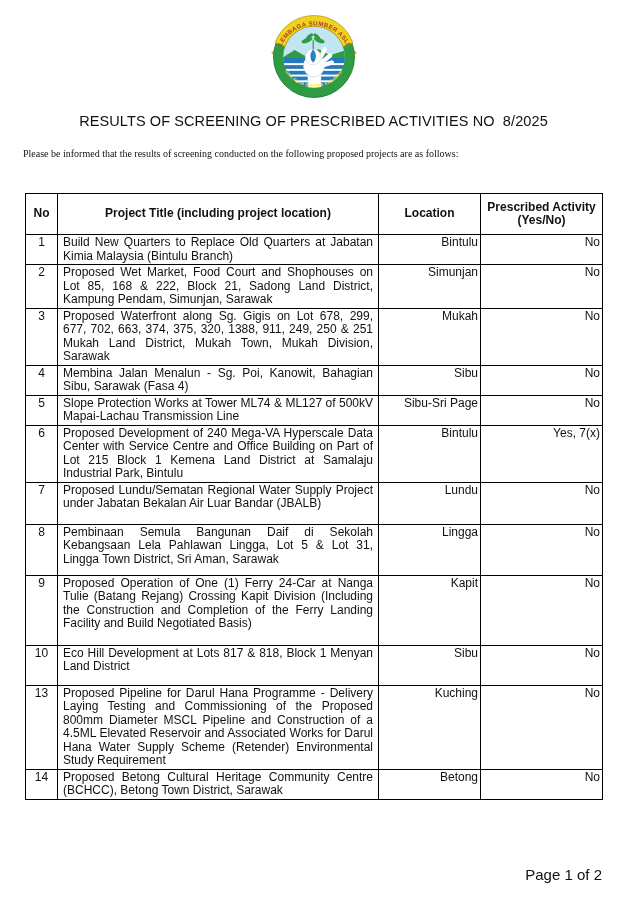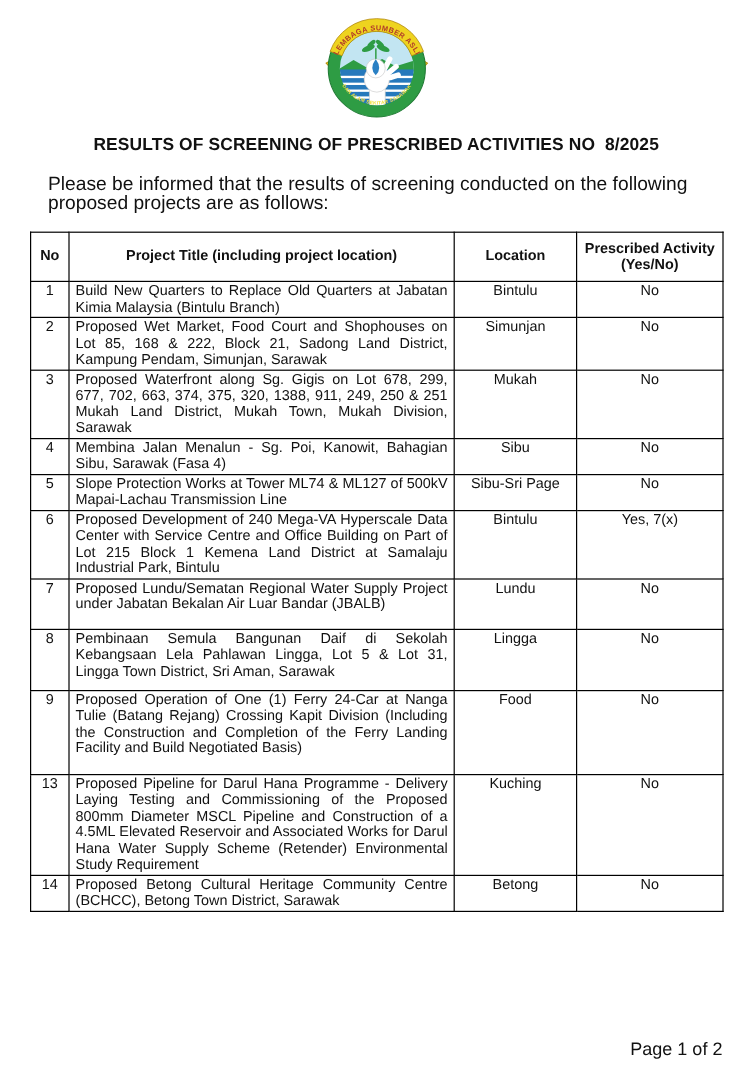--- a/index.html
+++ b/index.html
@@ -4,44 +4,44 @@
 <style>
   html,body { margin:0; padding:0; }
   body {
     width:627px; height:898px; background:#ffffff; position:relative;
     font-family:"Liberation Sans", sans-serif; color:#111; overflow:hidden;
   }
   .logo-wrap { position:absolute; top:13px; left:50%; transform:translateX(-50%);
     width:92px; height:88px; }
   .doc-title {
     position:absolute; top:113px; left:0; width:627px; text-align:center;
-    font-size:14.5px; font-weight:bold; white-space:pre-wrap; letter-spacing:0.1px;
+    font-size:14.5px; font-weight:normal; white-space:pre-wrap; letter-spacing:0.1px;
   }
   .intro {
-    position:absolute; top:146px; left:40px; width:578px;
-    font-size:16px; line-height:15.5px;
+    position:absolute; top:146px; left:23px; width:578px;
+    font-size:10px; line-height:15.5px;font-family:Liberation Serif, serif;
   }
   table.screening {
     position:absolute; top:193px; left:25px; width:577px;
     border-collapse:collapse; table-layout:fixed;
   }
   .screening th, .screening td {
     border:1px solid #000; font-size:12px; line-height:13.5px;
     vertical-align:top; overflow:hidden;
   }
   .screening thead th {
     font-weight:bold; text-align:center; vertical-align:middle;
     height:36px; padding:2px 3px;
   }
   th.h-prescribed { white-space:pre-line; }
   col.c-no { width:32px; } col.c-title { width:321px; }
   col.c-loc { width:102px; } col.c-pa { width:122px; }
   td.no-cell { text-align:center; padding:1px 0; }
   td.title-cell { text-align:justify; padding:1px 5px; }
-  td.loc-cell, td.pa-cell { text-align:center; padding:1px 2px; }
+  td.loc-cell, td.pa-cell { text-align:right; padding:1px 2px; }
   tbody tr:nth-child(1)  { height:29px; }
   tbody tr:nth-child(2)  { height:43px; }
   tbody tr:nth-child(3)  { height:46px; }
   tbody tr:nth-child(4)  { height:29px; }
   tbody tr:nth-child(5)  { height:28px; }
   tbody tr:nth-child(6)  { height:57px; }
   tbody tr:nth-child(7)  { height:42px; }
   tbody tr:nth-child(8)  { height:51px; }
   tbody tr:nth-child(9)  { height:70px; }
   tbody tr:nth-child(10) { height:40px; }
@@ -176,21 +176,27 @@
     </tr>
     <tr>
       <td class="no-cell">8</td>
       <td class="title-cell">Pembinaan Semula Bangunan Daif di Sekolah Kebangsaan Lela Pahlawan Lingga, Lot 5 &amp; Lot 31, Lingga Town District, Sri Aman, Sarawak</td>
       <td class="loc-cell">Lingga</td>
       <td class="pa-cell">No</td>
     </tr>
     <tr>
       <td class="no-cell">9</td>
       <td class="title-cell">Proposed Operation of One (1) Ferry 24-Car at Nanga Tulie (Batang Rejang) Crossing Kapit Division (Including the Construction and Completion of the Ferry Landing Facility and Build Negotiated Basis)</td>
-      <td class="loc-cell">Food</td>
+      <td class="loc-cell">Kapit</td>
+      <td class="pa-cell">No</td>
+    </tr>
+    <tr>
+      <td class="no-cell">10</td>
+      <td class="title-cell">Eco Hill Development at Lots 817 &amp; 818, Block 1 Menyan Land District</td>
+      <td class="loc-cell">Sibu</td>
       <td class="pa-cell">No</td>
     </tr>
     <tr>
       <td class="no-cell">13</td>
       <td class="title-cell">Proposed Pipeline for Darul Hana Programme - Delivery Laying Testing and Commissioning of the Proposed 800mm Diameter MSCL Pipeline and Construction of a 4.5ML Elevated Reservoir and Associated Works for Darul Hana Water Supply Scheme (Retender) Environmental Study Requirement</td>
       <td class="loc-cell">Kuching</td>
       <td class="pa-cell">No</td>
     </tr>
     <tr>
       <td class="no-cell">14</td>

